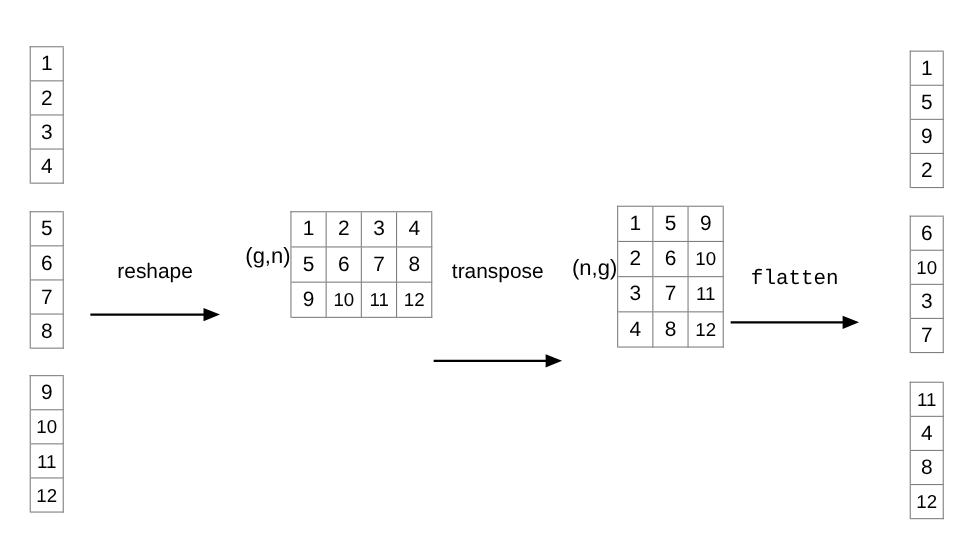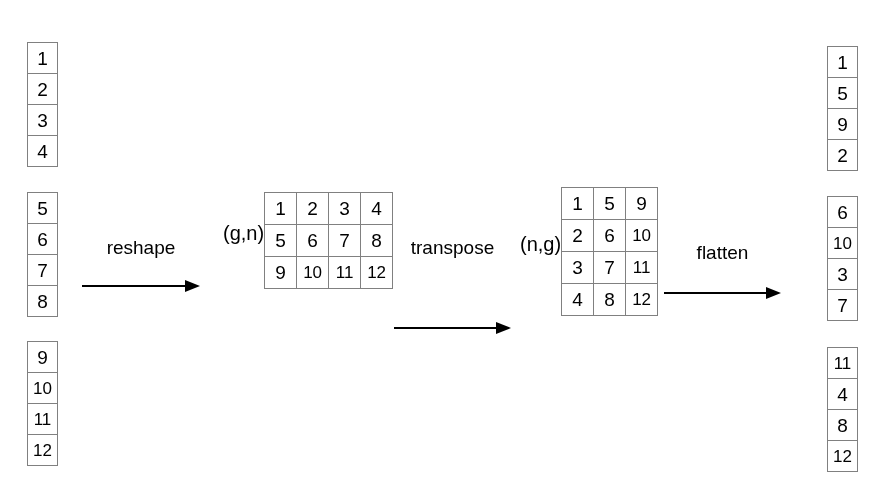--- a/index.html
+++ b/index.html
@@ -148,21 +148,21 @@
         <div class="cell small">10</div>
         <div class="cell">3</div>
         <div class="cell">7</div>
         <div class="cell small">11</div>
         <div class="cell">4</div>
         <div class="cell">8</div>
         <div class="cell small">12</div>
       </div>
   </div>
 
-  <div class="arrow-group" style="left:664px; top:243px; width:117px;">
+  <div class="arrow-group" style="left:664px; top:243px; width:117px;font-family:Liberation Mono, monospace;">
     <div class="arrow-label">flatten</div>
     <div class="gap-flatten"></div>
     <svg class="arrow-svg" width="117" height="16" viewBox="0 0 117 16">
       <line x1="0" y1="8" x2="103" y2="8"></line>
       <polygon points="102,2 117,8 102,14"></polygon>
     </svg>
   </div>
 
   <div class="grid vstack" style="left:827px; top:46px;">
       <div class="cell">1</div>

